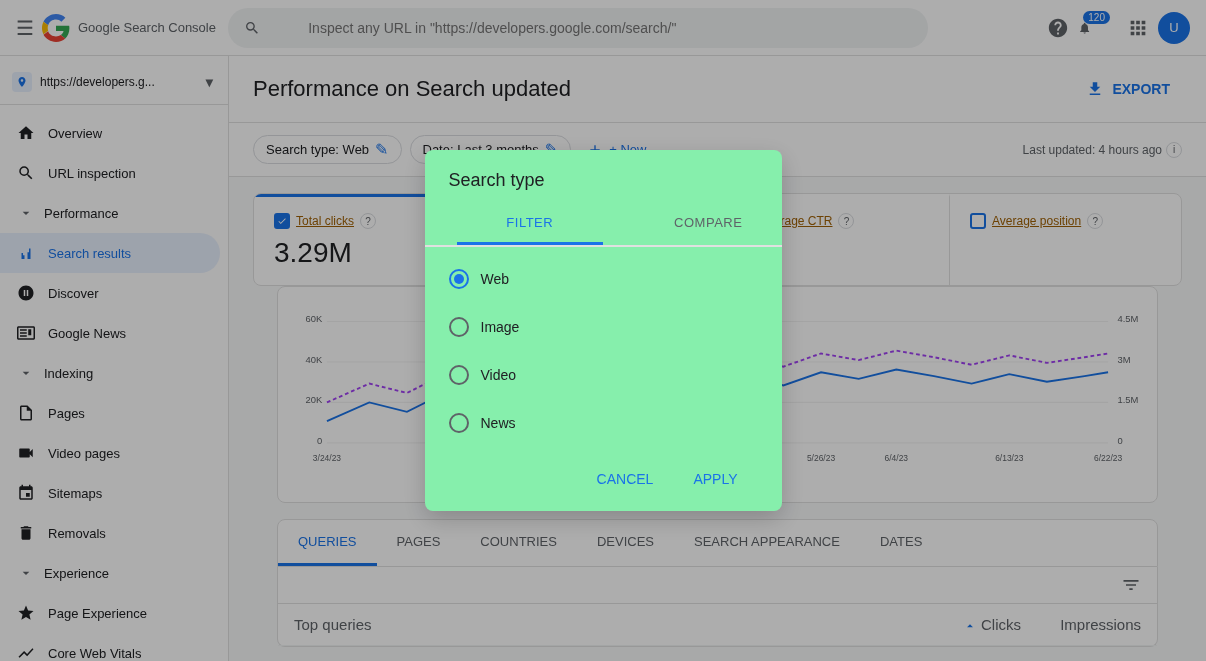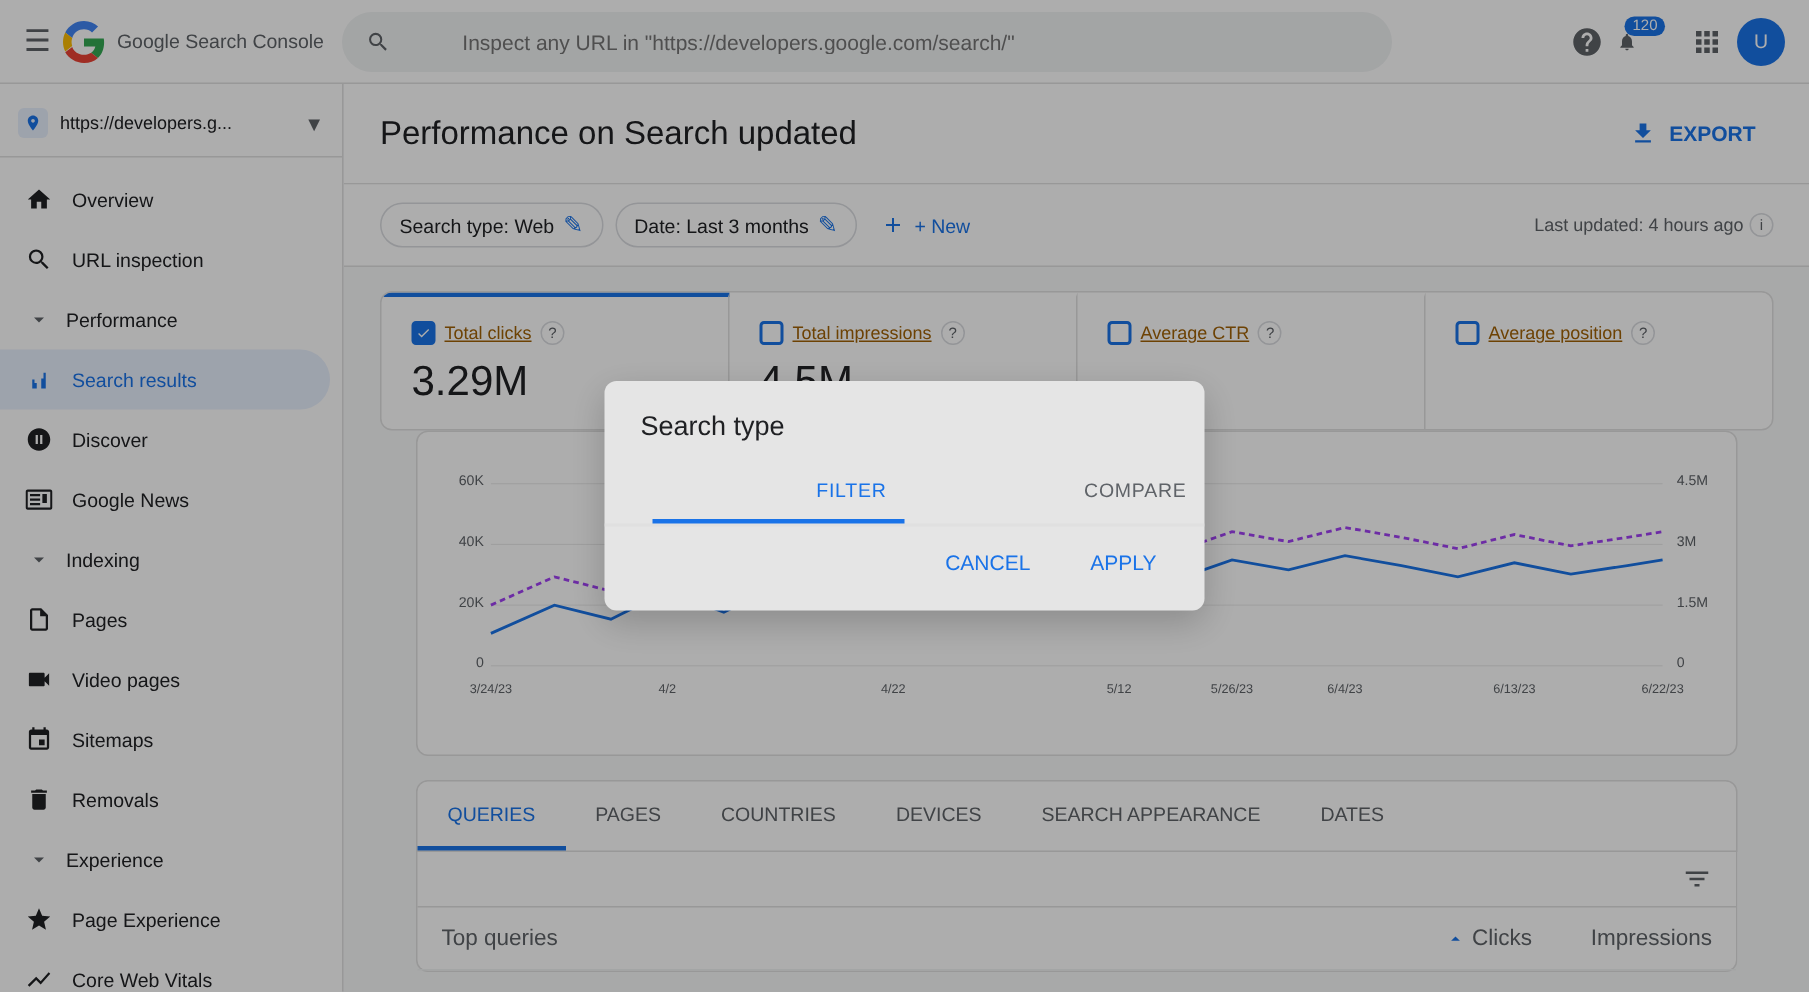--- a/index.html
+++ b/index.html
@@ -126,42 +126,42 @@
     .col-header { font-size: 15px; color: #5f6368; font-weight: 500; }
 
     
     .overlay {
       position: fixed; inset: 0; background: rgba(0,0,0,0.32); z-index: 200;
       display: flex; align-items: center; justify-content: center;
     }
 
     
     .modal {
-      background: #e5e5e5; border-radius: 8px; width: 400px; overflow: hidden;
+      background: #86efac; border-radius: 8px; width: 357px; overflow: hidden;
       box-shadow: 0 8px 24px rgba(0,0,0,0.2);
     }
     .modal-title { font-size: 18px; font-weight: 400; color: #202124; padding: 20px 24px 0 24px; }
     .modal-tabs { display: flex; border-bottom: 2px solid #e0e0e0; margin-top: 12px; }
     .modal-tab {
-      flex: 1; text-align: right; padding: 12px; font-size: 13px; font-weight: 500;
+      flex: 1; text-align: center; padding: 12px; font-size: 13px; font-weight: 500;
       color: #5f6368; cursor: pointer; border-bottom: 3px solid transparent; letter-spacing: 0.5px; margin-left: 32px;
     }
     .modal-tab.active { color: #1a73e8; border-bottom: 3px solid #1a73e8; }
     .modal-options { padding: 8px 24px; }
     .radio-option {
       display: flex; align-items: center; gap: 12px; padding: 14px 0; cursor: pointer;
     }
     .radio-circle {
       width: 20px; height: 20px; border-radius: 50%; border: 2px solid #5f6368;
       display: flex; align-items: center; justify-content: center; flex-shrink: 0;
     }
     .radio-circle.selected { border-color: #1a73e8; }
     .radio-dot { width: 10px; height: 10px; border-radius: 50%; background: #1a73e8; }
     .radio-label { font-size: 14px; color: #202124; }
-    .modal-actions { display: flex; justify-content: flex-end; gap: 8px; padding: 8px 16px 16px 16px; align-items: flex-end; }
+    .modal-actions { display: flex; justify-content: flex-end; gap: 8px; padding: 8px 28px 16px 16px; align-items: flex-end; }
     .modal-btn {
       padding: 8px 16px; border-radius: 4px; font-size: 14px; font-weight: 500; cursor: pointer; border: none;
     }
     .modal-btn-cancel { background: transparent; color: #1a73e8; }
     .modal-btn-apply { background: transparent; color: #1a73e8; }
 
     
     .chart-svg { width: 100%; height: 180px; }
   </style>
 </head>
@@ -478,18 +478,38 @@
   </div>
 </div>
 
 <div class="overlay">
   <div class="modal">
     <div class="modal-title">Search type</div>
     <div class="modal-tabs">
       <div class="modal-tab active">FILTER</div>
       <div class="modal-tab">COMPARE</div>
     </div>
+    <div class="modal-options">
+      <div class="radio-option">
+        <div class="radio-circle selected">
+          <div class="radio-dot"></div>
+        </div>
+        <span class="radio-label">Web</span>
+      </div>
+      <div class="radio-option">
+        <div class="radio-circle"></div>
+        <span class="radio-label">Image</span>
+      </div>
+      <div class="radio-option">
+        <div class="radio-circle"></div>
+        <span class="radio-label">Video</span>
+      </div>
+      <div class="radio-option">
+        <div class="radio-circle"></div>
+        <span class="radio-label">News</span>
+      </div>
+    </div>
     <div class="modal-actions">
       <button class="modal-btn modal-btn-cancel">CANCEL</button>
       <button class="modal-btn modal-btn-apply">APPLY</button>
     </div>
   </div>
 </div>
 
 </body></html>

